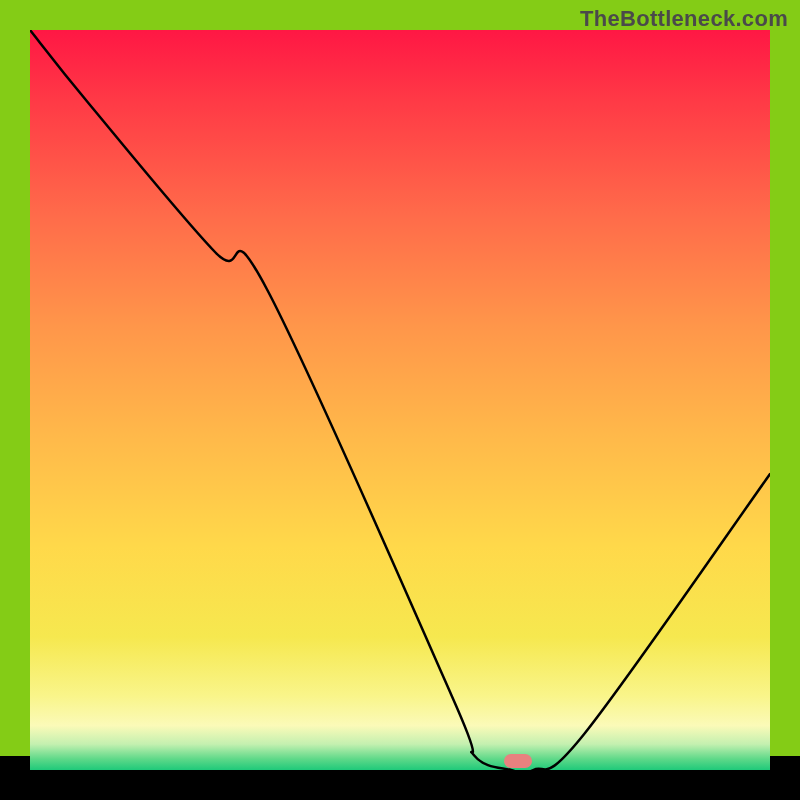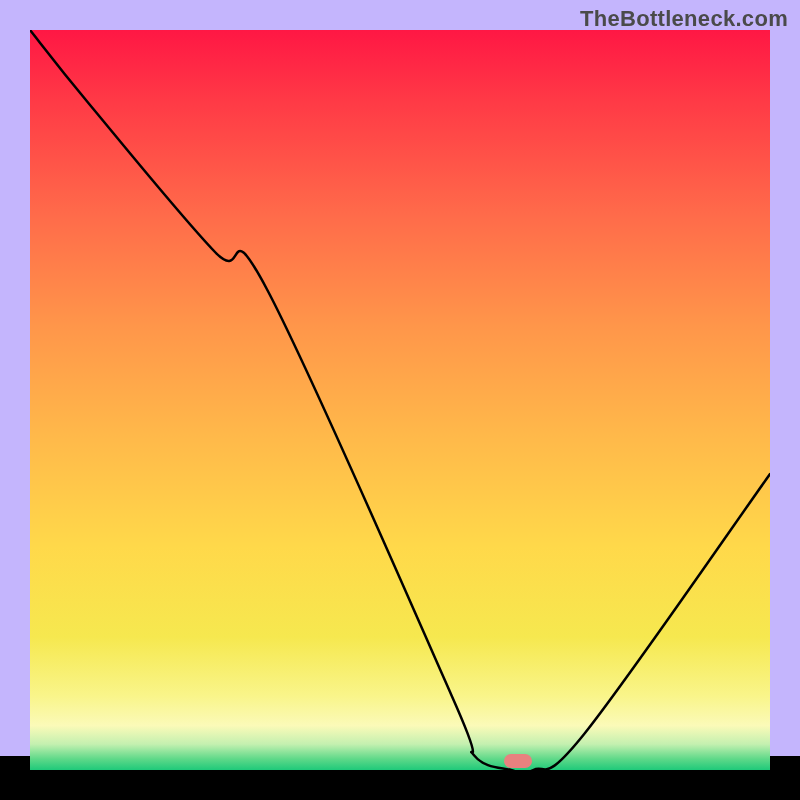--- a/index.html
+++ b/index.html
@@ -7,21 +7,21 @@
     padding: 0;
     width: 800px;
     height: 800px;
     background: #000;
     font-family: Arial, sans-serif;
   }
   .chart-container {
     position: relative;
     width: 800px;
     height: 756px;
-    background: #c4b5fd;
+    background: #84cc16;
   }
   .watermark {
     position: absolute;
     top: 6px;
     right: 12px;
     color: #4a4a4a;
     font-size: 22px;
     font-weight: bold;
     z-index: 10;
     letter-spacing: 0.3px;

